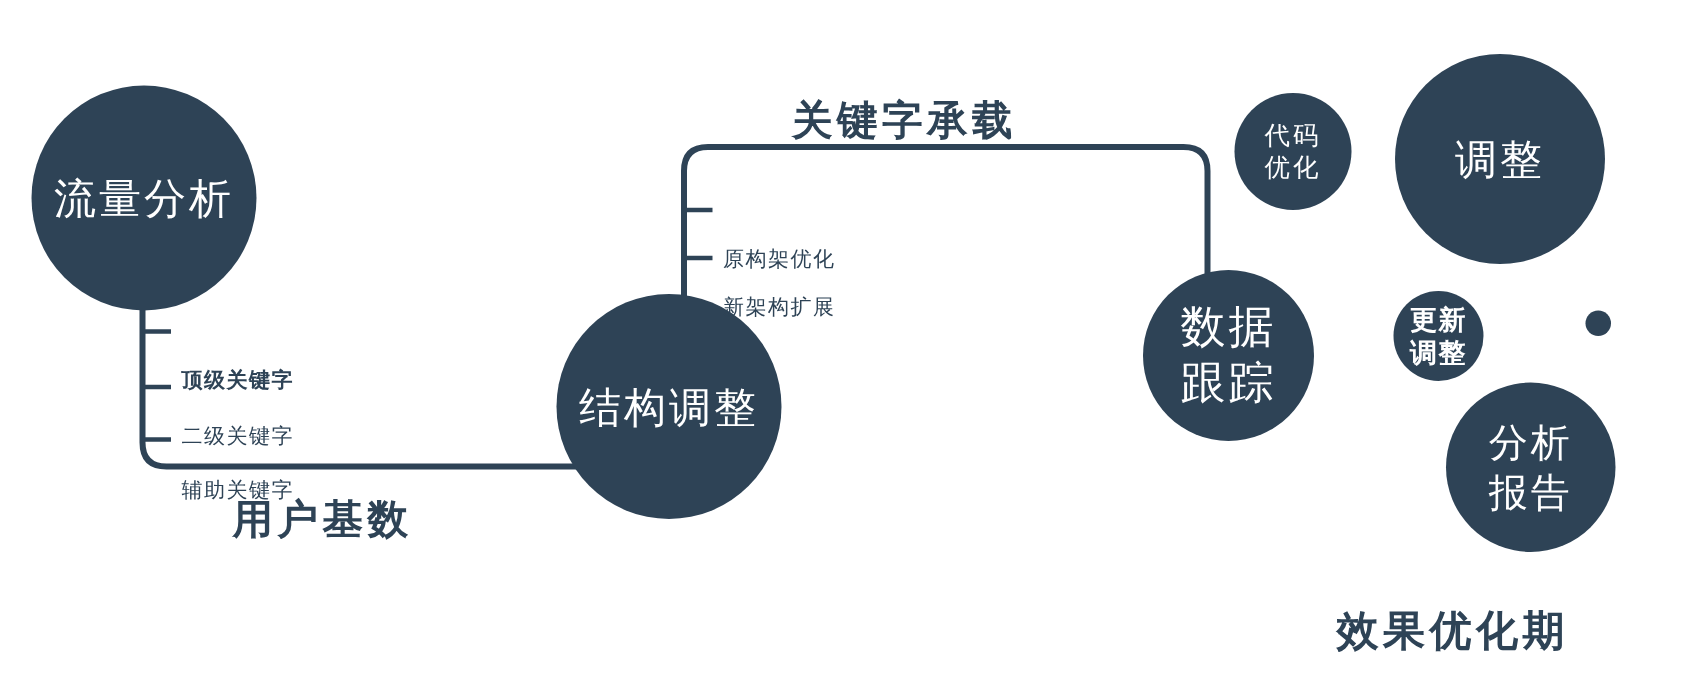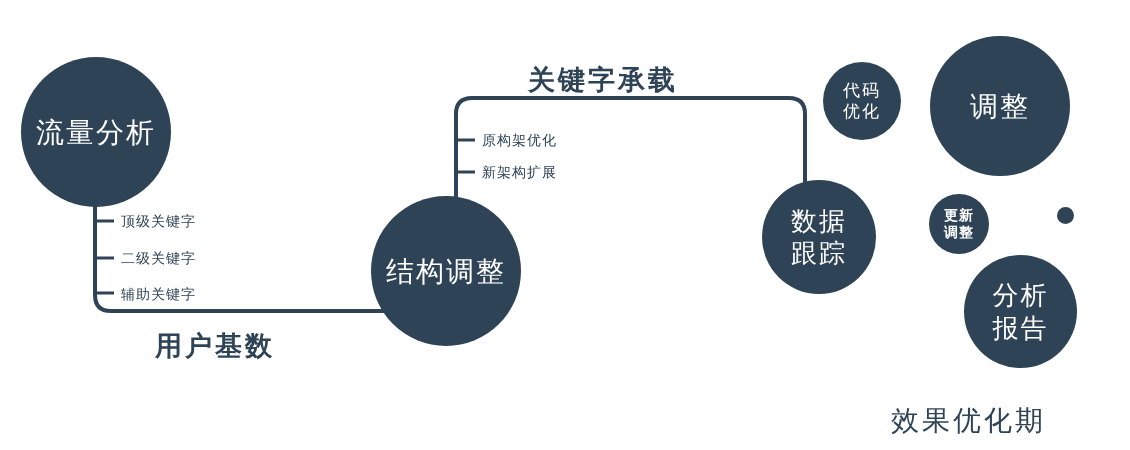--- a/index.html
+++ b/index.html
@@ -32,54 +32,55 @@
     display:flex;
     flex-direction:column;
     align-items:center;
     justify-content:center;
     text-align:right;
     line-height:1.25;
     letter-spacing:2px;
   }
   .node-traffic{left:21px;top:57px;width:150px;height:150px;font-size:28px;}
   .node-structure{left:371px;top:196px;width:150px;height:150px;font-size:28px;}
-  .node-tracking{left:762px;top:180px;width:114px;height:114px;font-size:26px;}
+  .node-tracking{left:762px;top:180px;width:114px;height:114px;font-size:30px;}
   .node-code{left:823px;top:62px;width:78px;height:78px;font-size:17px;}
   .node-link{left:930px;top:36px;width:140px;height:140px;font-size:28px;}
-  .node-update{left:929px;top:194px;width:60px;height:60px;font-size:14px;font-weight:bold;letter-spacing:1px;}
+  .node-update{left:929px;top:194px;width:60px;height:60px;font-size:18px;font-weight:bold;letter-spacing:1px;}
   .node-report{left:964px;top:255px;width:113px;height:113px;font-size:26px;}
   .node-dot{left:1057px;top:207px;width:17px;height:17px;}
   .edge-label{
     position:absolute;
     color:var(--primary);
     font-size:27px;
     font-weight:bold;
     letter-spacing:3px;
     white-space:nowrap;
   }
   .edge-label-keyword{left:528px;top:62px;}
   .edge-label-userbase{left:155px;top:328px;}
   .tick-label{
     position:absolute;
     color:var(--primary);
     font-size:14px;
     letter-spacing:1px;
     white-space:nowrap;
+    margin-top:32px;
   }
-  .tick-left-0{left:121px;top:213px;}
+  .tick-left-0{left:121px;top:213px;font-weight:bold;}
   .tick-left-1{left:121px;top:250px;}
   .tick-left-2{left:121px;top:286px;}
   .tick-mid-0{left:482px;top:132px;}
   .tick-mid-1{left:482px;top:164px;}
   .footer-label{
     position:absolute;
     left:891px;top:402px;
     color:var(--primary);
     font-size:28px;
-    font-weight:400;
+    font-weight:700;
     letter-spacing:3px;
     white-space:nowrap;
   }
 </style>
 </head>
 <body>
 
 <div class="canvas">
 
   <svg class="connector-svg" width="1130" height="450">

